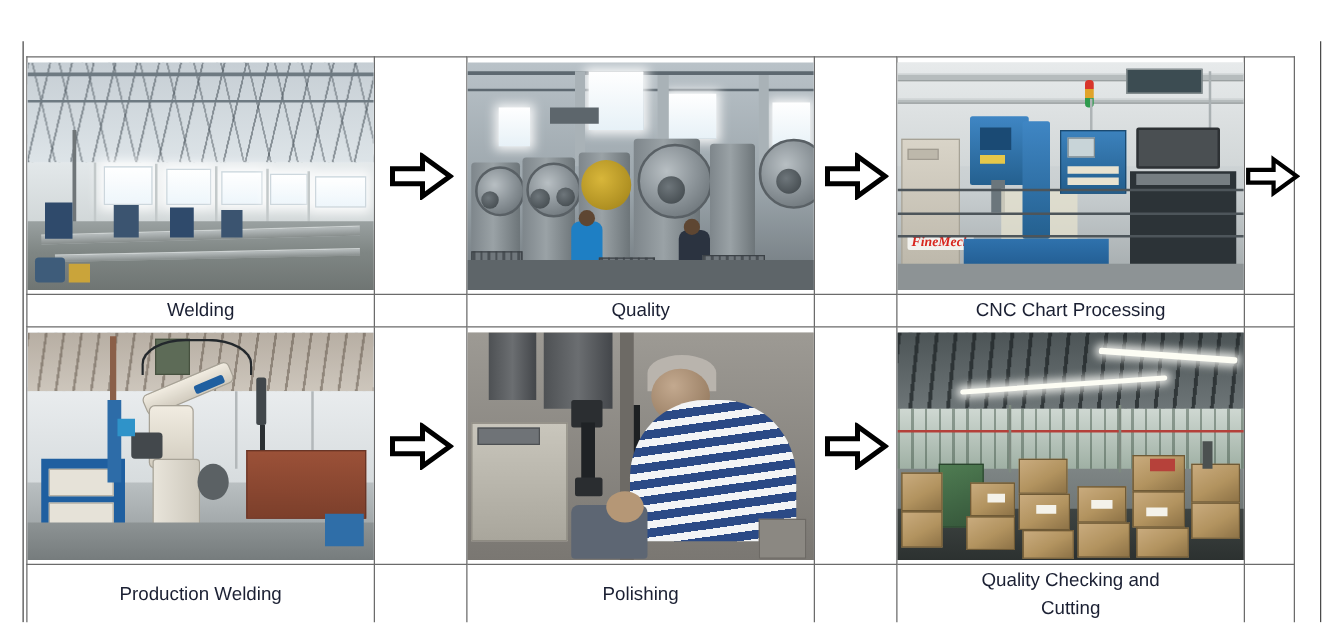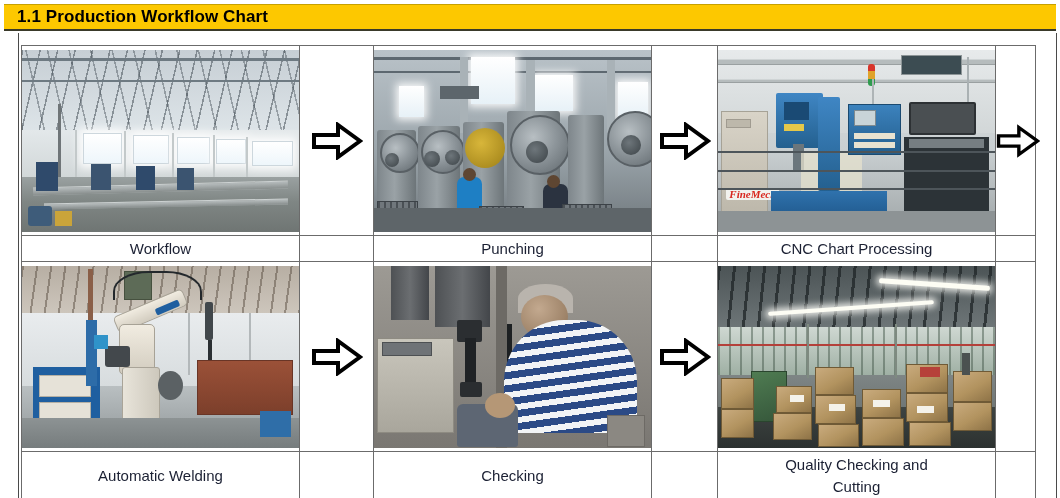--- a/index.html
+++ b/index.html
@@ -239,23 +239,20 @@
     border:1px solid #6f5a36;
   }
   .p6-label { position:absolute; background:#f4f2ea; }
   .p6-green { background:linear-gradient(160deg,#4f7c52,#35563a); border:1px solid #2a452e; }
 </style>
 </head>
 <body>
 
 <div id="page">
 
-  <div id="header-bar">
-    <span id="header-title">1.1 Production Workflow Chart</span>
-  </div>
 
   <div class="frame-line" id="frame-left"></div>
   <div class="frame-line" id="frame-right"></div>
 
   <table id="workflow-table">
     <colgroup>
       <col style="width:278px">
       <col style="width:74px">
       <col style="width:278px">
       <col style="width:66px">
@@ -390,23 +387,23 @@
         </td>
 
         <td class="arrow-cell">
           <svg class="arrow" viewBox="0 0 52 38" style="width:44px;">
             <polygon points="3,13 27,13 27,3 49,19 27,35 27,25 3,25" fill="#ffffff" stroke="#000000" stroke-width="4" stroke-linejoin="miter"></polygon>
           </svg>
         </td>
       </tr>
 
       <tr>
-        <td class="caption-cell">Workflow</td>
-        <td class="spacer-cell"></td>
-        <td class="caption-cell">Punching</td>
+        <td class="caption-cell">Welding</td>
+        <td class="spacer-cell"></td>
+        <td class="caption-cell">Quality</td>
         <td class="spacer-cell"></td>
         <td class="caption-cell">CNC Chart Processing</td>
         <td class="spacer-cell"></td>
       </tr>
 
       <tr>
 
         <td class="photo-cell">
           <div class="photo p4">
             <div class="ph-layer p4-roof"></div>
@@ -506,23 +503,23 @@
             <div class="ph-layer p6-label" style="left:72%;top:77%;width:6%;height:4%;"></div>
             <div class="ph-layer p6-label" style="left:26%;top:71%;width:5%;height:4%;"></div>
             <div class="ph-layer" style="left:88%;top:48%;width:3%;height:12%;background:#4b5150;"></div>
           </div>
         </td>
 
         <td class="spacer-cell"></td>
       </tr>
 
       <tr>
-        <td class="caption-cell two-line">Automatic Welding</td>
-        <td class="spacer-cell"></td>
-        <td class="caption-cell two-line">Checking</td>
+        <td class="caption-cell two-line">Production Welding</td>
+        <td class="spacer-cell"></td>
+        <td class="caption-cell two-line">Polishing</td>
         <td class="spacer-cell"></td>
         <td class="caption-cell two-line" style="padding:0 58px;">Quality Checking and Cutting</td>
         <td class="spacer-cell"></td>
       </tr>
 
     </tbody>
   </table>
 </div>
 
 </body></html>

